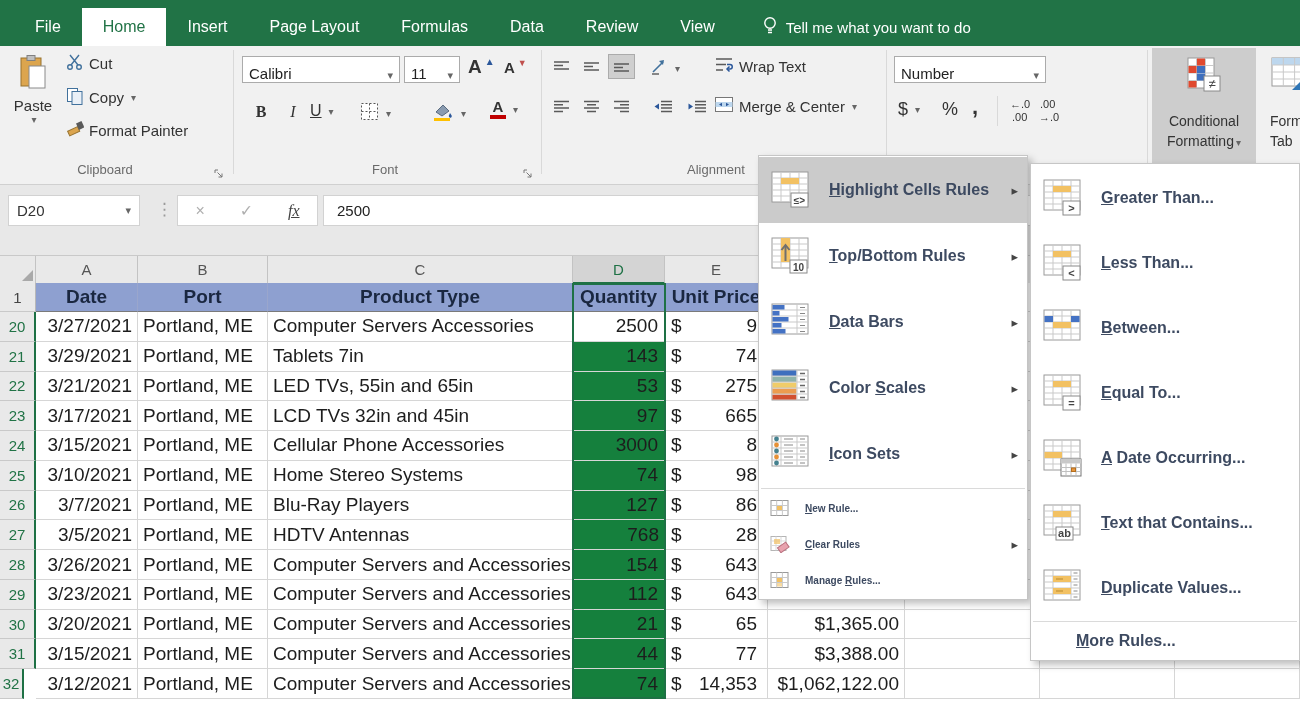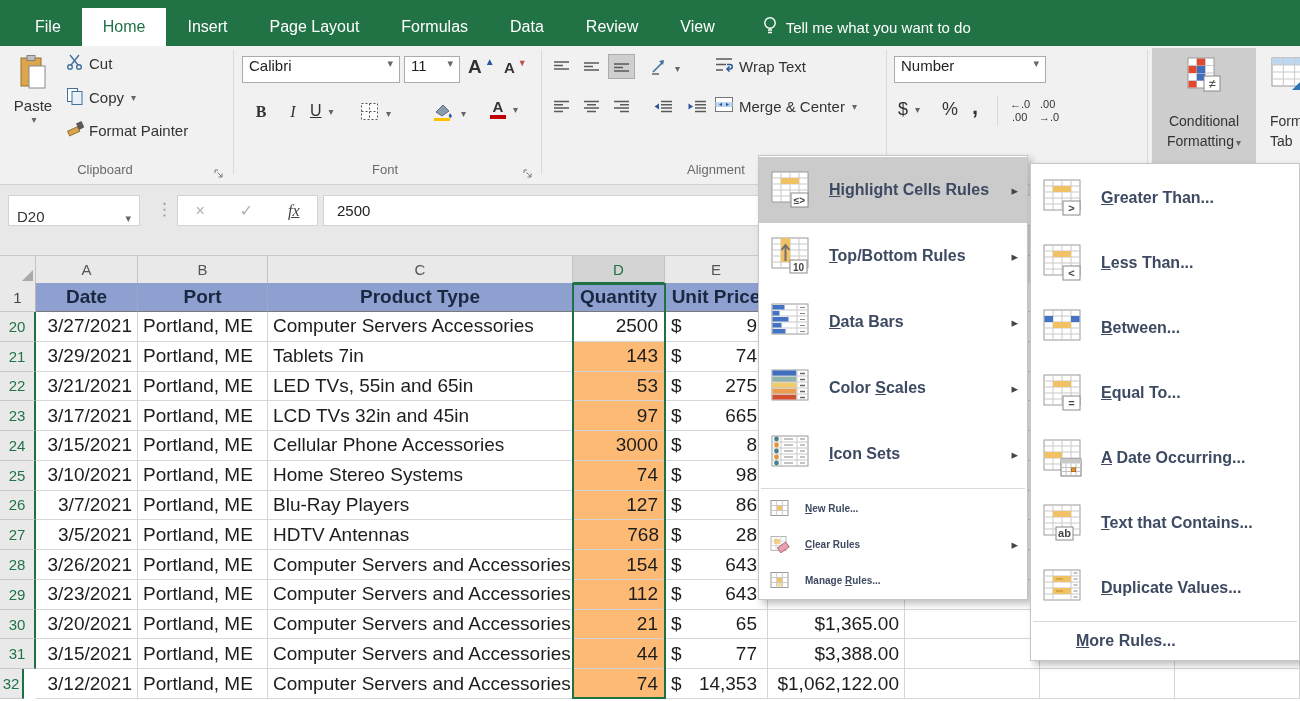--- a/index.html
+++ b/index.html
@@ -12,53 +12,53 @@
   .tab.active{background:#fff;color:#217346;}
   .tellme{height:38px;display:flex;align-items:center;margin-left:26px;color:#fff;font-size:15px;gap:8px;}
 
   
   .ribbon{position:absolute;left:0;top:46px;width:1300px;height:139px;background:#F1F1F1;border-bottom:1px solid #D0D0D0;}
   .rsep{position:absolute;top:4px;height:124px;width:1px;background:#D9D9D9;}
   .grouplabel{position:absolute;top:116px;font-size:13px;color:#6a6a6a;text-align:center;}
   .launcher{position:absolute;top:119px;width:11px;height:11px;}
   .rbtn{position:absolute;display:flex;align-items:center;gap:5px;font-size:15px;color:#333;white-space:nowrap;cursor:default;}
   .bigbtn{position:absolute;display:flex;flex-direction:column;align-items:center;font-size:15px;color:#333;cursor:default;}
-  .combo{position:absolute;background:#fff;border:1px solid #ABABAB;display:flex;align-items:flex-start;font-size:15px;color:#222;padding:0 6px;}
+  .combo{position:absolute;background:#fff;border:1px solid #ABABAB;display:flex;align-items:flex-end;font-size:15px;color:#222;padding:0 6px;}
   .combo .arrow{margin-left:auto;color:#666;font-size:11px;}
   .sqbtn{position:absolute;width:30px;height:28px;display:flex;align-items:center;justify-content:center;font-size:16px;color:#333;cursor:default;}
   .selectedbtn{background:#CFCFCF;border:1px solid #ABABAB;}
   .dd{color:#666;font-size:10px;margin-left:2px;}
   .cfbtn{position:absolute;left:1152px;top:2px;width:104px;height:134px;background:#CDCDCD;display:flex;flex-direction:column;align-items:center;padding-top:8px;font-size:14px;color:#333;cursor:default;}
   .fatbtn{position:absolute;left:1262px;top:2px;width:58px;height:134px;display:flex;flex-direction:column;align-items:flex-start;padding-top:8px;padding-left:8px;font-size:14px;color:#333;overflow:hidden;cursor:default;}
   .stack2{margin-top:12px;text-align:center;line-height:20px;}
 
   
   .fbar{position:absolute;left:0;top:185px;width:1300px;height:70px;background:#E8E8E8;}
-  .namebox{position:absolute;left:8px;top:10px;width:132px;height:31px;background:#fff;border:1px solid #D2D2D2;display:flex;align-items:flex-end;padding:0 8px;font-size:15px;color:#333;}
+  .namebox{position:absolute;left:8px;top:10px;width:132px;height:31px;background:#fff;border:1px solid #D2D2D2;display:flex;align-items:center;padding:0 8px;font-size:15px;color:#333;}
   .fdots{position:absolute;left:156px;top:14px;color:#9a9a9a;font-size:17px;}
   .fxbox{position:absolute;left:177px;top:10px;width:141px;height:31px;background:#fff;border:1px solid #D2D2D2;display:flex;align-items:center;justify-content:space-around;font-size:15px;}
   .fxbox .dim{color:#AFAFAF;font-size:16px;}
   .fxbox .fx{color:#444;font-style:italic;font-family:"Liberation Serif",serif;font-size:16px;text-decoration:underline;}
   .finput{position:absolute;left:323px;top:10px;width:977px;height:31px;background:#fff;border:1px solid #D2D2D2;display:flex;align-items:center;padding:0 13px;font-size:15px;color:#222;}
 
   
   .sheet{position:absolute;left:0;top:255px;width:1300px;height:446px;background:#fff;}
   .chrow{position:absolute;left:0;top:0;width:1300px;height:28px;border-top:1px solid #C9C9C9;}
   .corner{position:absolute;left:0;top:0;width:36px;height:28px;background:#E9E9E9;border-right:1px solid #C3C3C3;border-bottom:1px solid #ABABAB;}
   .corner .tri{position:absolute;right:2px;bottom:2px;width:0;height:0;border-left:11px solid transparent;border-bottom:11px solid #A9A9A9;}
   .colhead{position:absolute;top:0;height:28px;background:#E9E9E9;color:#555;font-size:15px;display:flex;align-items:center;justify-content:center;border-right:1px solid #C3C3C3;border-bottom:1px solid #ABABAB;}
   .colhead.selcol{background:#D4D4D4;color:#1E7145;border-bottom:2px solid #1E7145;}
   .srow{position:absolute;left:0;width:1300px;}
   .cell{position:absolute;top:0;height:100%;display:flex;align-items:center;font-size:19px;color:#1d1d1d;border-right:1px solid #D6D6D6;border-bottom:1px solid #D6D6D6;padding:0 5px;white-space:nowrap;overflow:hidden;}
   .rowhead{justify-content:center;background:#E9E9E9;font-size:15px;color:#444;border-right:1px solid #B8B8B8;border-bottom:1px solid #C9C9C9;padding:0;}
   .rowhead.selhead{color:#217346;border-right:2px solid #1E7145;}
   .hcell{justify-content:center;font-weight:bold;background:#8EA0D0;color:#1A2740;border-right:1px solid #9AA6CC;border-bottom:1px solid #7a7a7a;}
   .hfill{background:#fff;}
   .right{justify-content:flex-end;}
-  .qty{background:#fdba74;padding-right:6px;}
+  .qty{background:#15803d;padding-right:6px;}
   .qty.active{background:#fff;}
   .price{justify-content:space-between;padding:0 10px 0 6px;}
   .dsel{position:absolute;left:572px;top:28px;width:94px;height:416px;border:2px solid #1E7145;pointer-events:none;z-index:5;}
 
   
   .menu{position:absolute;background:#fff;border:1px solid #C6C6C6;box-shadow:4px 4px 7px rgba(0,0,0,0.25);z-index:20;padding:1px 0;}
   #cf-menu{left:758px;top:155px;width:270px;}
   #cf-submenu{left:1030px;top:163px;width:270px;z-index:21;}
   .mi{position:relative;display:flex;align-items:center;height:66px;padding-left:10px;cursor:default;}
   #cf-submenu .mi{height:65px;}

